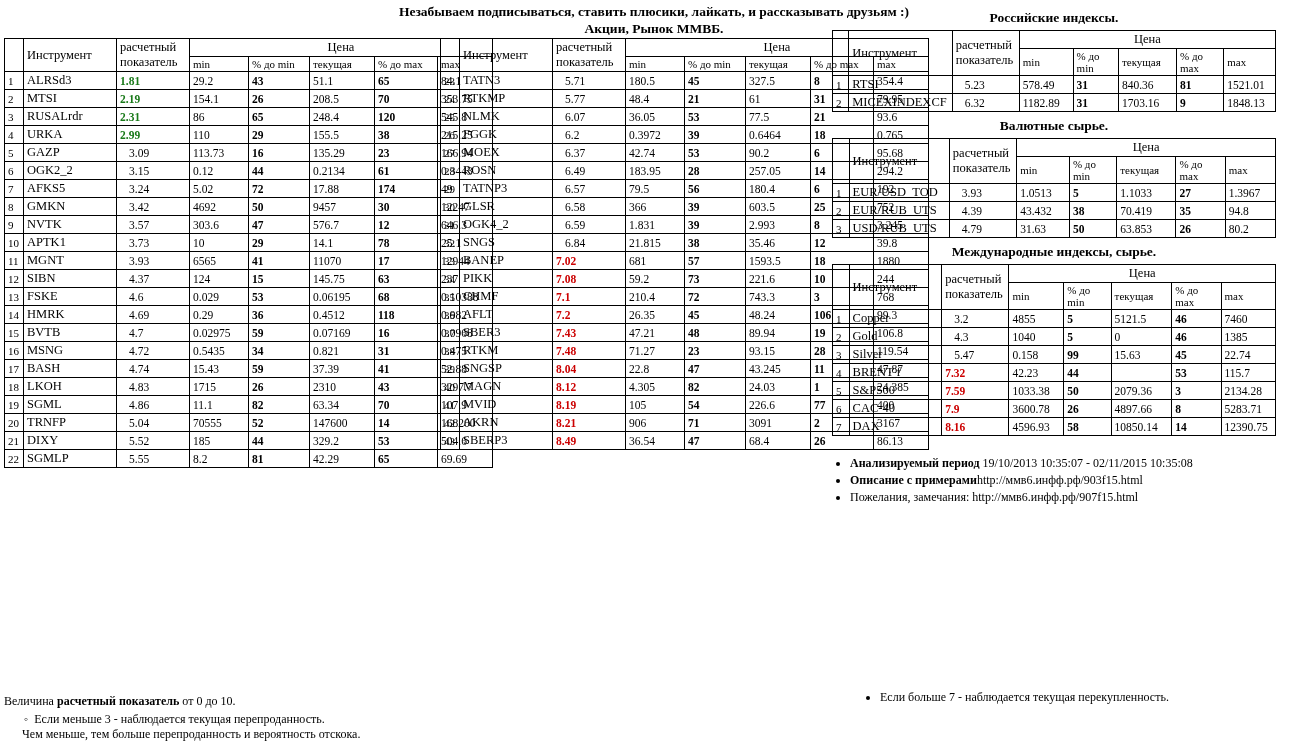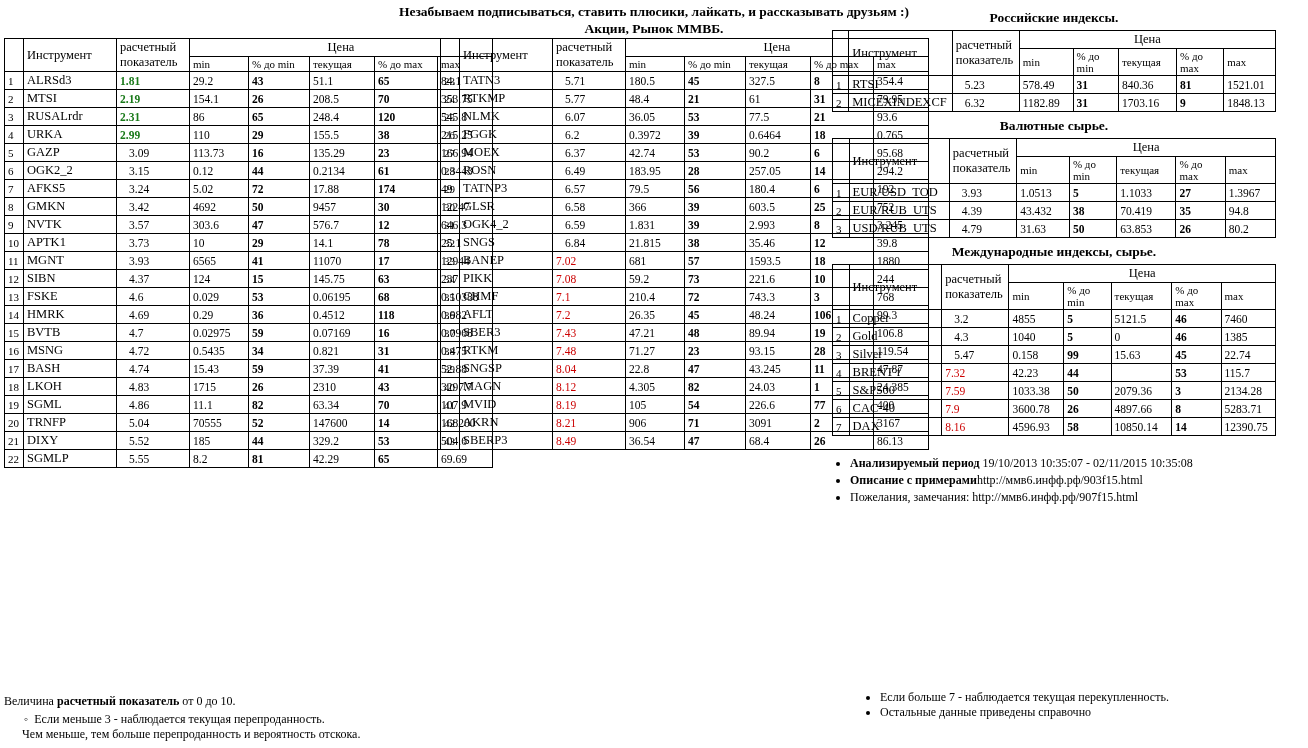--- a/index.html
+++ b/index.html
@@ -15,21 +15,21 @@
   .subtitle{
     text-align:center;font-weight:bold;font-size:13.5px;margin:1px 0 12px 0;
   }
   table{border-collapse:collapse;}
   td,th{border:1px solid #000;padding:1px 3px;font-size:11.5px;vertical-align:middle;}
   .num{width:12px;text-align:left;font-size:11px;}
   .instr{font-size:12.5px;}
   .hdr{font-size:12.5px;text-align:left;vertical-align:middle;}
   .bold{font-weight:bold;}
   .green{color:#1a7a1a;font-weight:bold;margin-top:42px;}
-  .red{color:#cc0000;font-weight:normal;margin-top:20px;}
+  .red{color:#cc0000;font-weight:bold;margin-top:20px;}
   .blk{color:#000;padding-left:12px;}
   .left-block{position:absolute;left:4px;top:38px;}
   .mid-block{position:absolute;left:440px;top:38px;}
   .right-col{position:absolute;left:832px;top:4px;width:444px;}
   .sect-title{text-align:center;font-weight:bold;font-size:13.5px;margin:6px 0 4px 0;}
   .bullets{margin-top:20px;font-size:12px;}
   .bullets ul{margin:2px 0 0 18px;padding:0;}
   .bullets li{margin:2px 0;}
   .footnote{position:absolute;left:4px;top:694px;font-size:12px;}
   .footnote2{position:absolute;left:862px;top:690px;font-size:12px;}
@@ -734,16 +734,13 @@
   <ul>
     <li>Если меньше 3 - наблюдается текущая перепроданность.</li>
   </ul>
   <div class="sub-note">Чем меньше, тем больше перепроданность и вероятность отскока.</div>
 </div>
 
 <div class="footnote2">
   <ul>
     <li>Если больше 7 - наблюдается текущая перекупленность.</li>
   </ul>
-  <ul>
-    <li>Остальные данные приведены справочно</li>
-  </ul>
 </div>
 
 </body></html>

